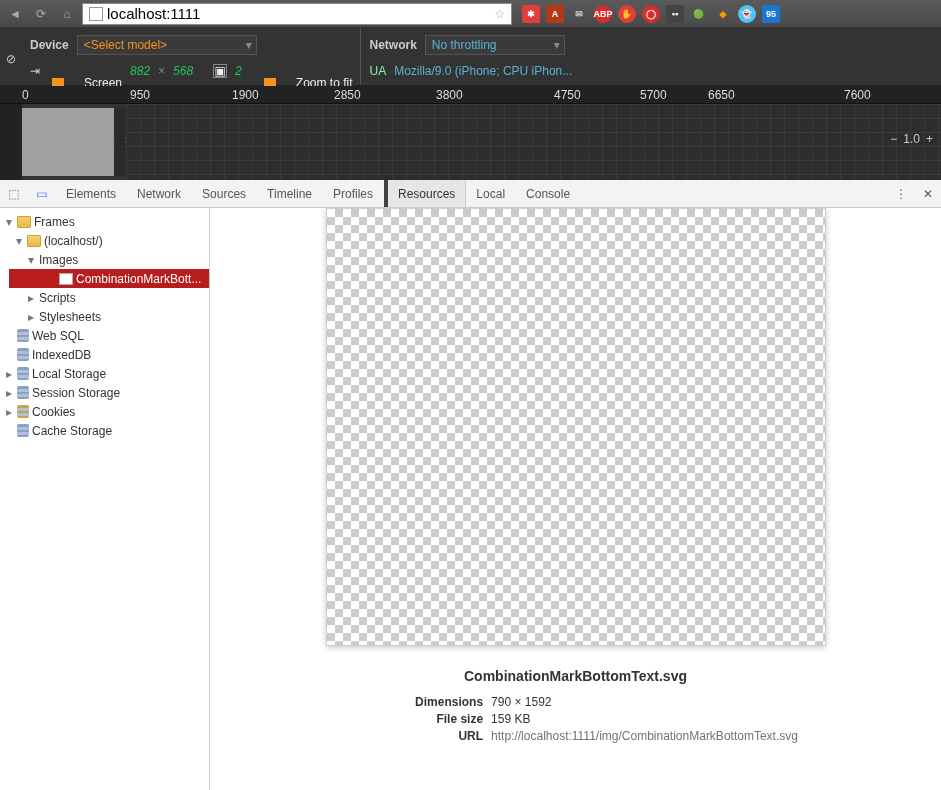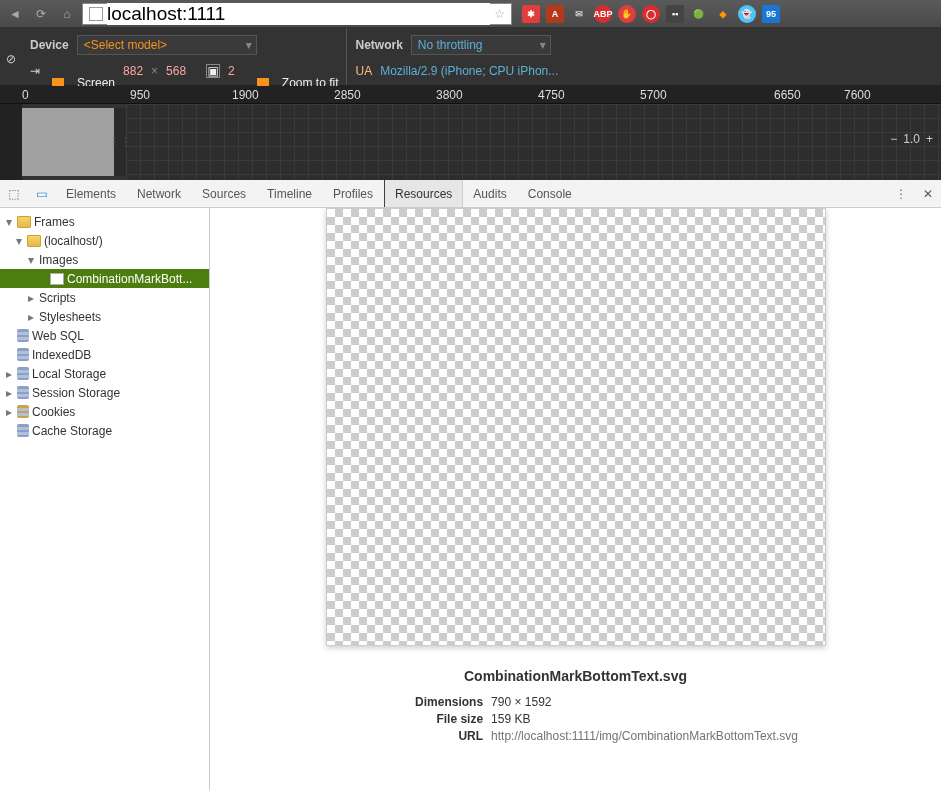--- a/index.html
+++ b/index.html
@@ -3,35 +3,35 @@
 <meta charset="utf-8">
 <style>
 * { margin: 0; padding: 0; box-sizing: border-box; font-family: "Segoe UI", Arial, sans-serif; font-size: 12px; }
 body { width: 941px; height: 790px; background: #fff; overflow: hidden; }
 
 
 .chrome { display: flex; align-items: center; height: 28px; background: linear-gradient(#5a5a5a,#4a4a4a); border-bottom: 1px solid #333; padding: 0 4px; gap: 4px; }
 .chrome .nav-btn { width: 22px; height: 22px; display: flex; align-items: center; justify-content: center; color: #aaa; cursor: pointer; }
 .url-bar { flex: 1; height: 22px; background: #fff; border: 1px solid #888; display: flex; align-items: center; padding: 0 6px; gap: 4px; max-width: 430px; }
 .url-bar .page-icon { width: 14px; height: 14px; border: 1px solid #999; background: #fff; }
-.url-bar input { flex: 1; border: none; outline: none; font-size: 19px; }
+.url-bar input { flex: 1; border: none; outline: none; font-size: 15px; }
 .url-bar .star { color: #aaa; }
 .ext-icons { display: flex; gap: 6px; margin-left: 6px; }
 .ext { width: 18px; height: 18px; display: flex; align-items: center; justify-content: center; color: #fff; font-size: 9px; font-weight: bold; border-radius: 2px; }
 
 
 .device-bar { background: #333; color: #eee; display: flex; height: 58px; border-bottom: 1px solid #222; }
 .device-left { padding: 4px 8px; }
 .device-row { display: flex; align-items: center; height: 26px; gap: 8px; }
 .device-label { color: #ccc; font-weight: bold; }
 .device-select { color: #f7931e; border: 1px solid #555; padding: 2px 14px 2px 6px; background: #3a3a3a; position: relative; min-width: 180px; }
 .device-select::after { content: "▾"; position: absolute; right: 4px; color: #888; }
-.cb-row { display: flex; align-items: flex-end; gap: 13px; margin-top: 24px; }
+.cb-row { display: flex; align-items: flex-end; gap: 20px; margin-top: 24px; }
 .cb { width: 12px; height: 12px; background: #f7931e; display: inline-block; }
-.orange { color: #fca5a5; }
+.orange { color: #22c55e; font-style: italic; }
 .gray-x { color: #888; }
 .dpr-box { width: 14px; height: 14px; border: 1px solid #888; display: inline-flex; align-items: center; justify-content: center; margin-left: 12px; }
 .net-col { border-left: 1px solid #555; padding: 4px 8px; }
 .net-sel { color: #5db0d7; border: 1px solid #555; padding: 2px 14px 2px 6px; background: #3a3a3a; position: relative; min-width: 140px; display: inline-block; }
 .net-sel::after { content: "▾"; position: absolute; right: 4px; color: #888; }
 .ua-link { color: #5db0d7; }
 .no-icon { width: 22px; display: flex; align-items: center; justify-content: center; color: #ccc; padding-top: 4px; }
 
 
 .ruler { height: 18px; background: #222; border-bottom: 1px solid #111; position: relative; color: #ddd; font-size: 10px; overflow: hidden; }
@@ -41,29 +41,29 @@
 .vp-canvas { width: 92px; background: #a0a0a0; margin: 4px 0; }
 .vp-handle { width: 12px; background: #2a2a2a; margin: 4px 0; display: flex; align-items: center; justify-content: center; color: #666; }
 .vp-rest { flex: 1; background-image: linear-gradient(#3a3a3a 1px, transparent 1px), linear-gradient(90deg, #3a3a3a 1px, transparent 1px); background-size: 14px 14px; background-color: #2d2d2d; }
 .zoom-ctrl { position: absolute; right: 8px; top: 28px; color: #ccc; display: flex; align-items: center; gap: 6px; }
 
 
 .dt-tabs { height: 28px; border-bottom: 1px solid #ccc; background: #f3f3f3; display: flex; align-items: stretch; }
 .dt-icon { width: 28px; display: flex; align-items: center; justify-content: center; color: #666; cursor: pointer; }
 .dt-icon.blue { color: #1a73e8; }
 .dt-tab { padding: 0 10px; display: flex; align-items: center; color: #555; cursor: pointer; border-right: 1px solid transparent; }
-.dt-tab.active { background: #e6e6e6; border-left: 1px solid #404040; border-right: 1px solid #ccc; color: #333; }
+.dt-tab.active { background: #e6e6e6; border-left: 4px solid #404040; border-right: 1px solid #ccc; color: #333; }
 .dt-spacer { flex: 1; }
 .dt-close { width: 26px; display: flex; align-items: center; justify-content: center; color: #555; cursor: pointer; }
 
 
 .dt-body { display: flex; height: calc(790px - 28px - 58px - 18px - 76px - 28px); }
 .sidebar { width: 210px; border-right: 1px solid #ccc; overflow-y: auto; padding: 4px 0; background: #fff; }
 .sidebar .node { display: flex; align-items: center; height: 19px; padding-left: 4px; gap: 3px; cursor: pointer; color: #333; white-space: nowrap; overflow: hidden; }
-.sidebar .node.sel { background: #4d7c0f; color: #fff; }
+.sidebar .node.sel { background: #b91c1c; color: #fff; margin-left: 9px; }
 .tw { display: inline-block; width: 10px; text-align: center; color: #777; }
 .folder-icon, .db-icon, .file-icon { width: 14px; height: 12px; display: inline-block; }
 .folder-icon { background: linear-gradient(#f7d36a,#e6b94a); border: 1px solid #c9a23b; border-radius: 1px; }
 .db-icon { width: 12px; height: 13px; background: #8aa0c4; border-radius: 2px; position: relative; }
 .db-icon::before, .db-icon::after { content: ""; position: absolute; left: 0; right: 0; height: 3px; background: #b0c0db; }
 .db-icon::before { top: 3px; } .db-icon::after { top: 8px; }
 .file-icon { background: #fff; border: 1px solid #aaa; }
 .indent-1 { padding-left: 14px !important; }
 .indent-2 { padding-left: 26px !important; }
 .indent-3 { padding-left: 38px !important; }
@@ -137,35 +137,35 @@
           <span>Zoom to fit</span>
         </span>
     </div>
   </div>
   <div class="net-col">
     <div class="device-row">
       <span class="device-label">Network</span>
       <span class="net-sel">No throttling</span>
     </div>
     <div class="device-row">
-      <span style="color:#fdba74">UA</span>
-      <span class="ua-link">Mozilla/2.9 (iPhone; CPU iPhon...</span>
+      <span style="color:#86efac">UA</span>
+      <span class="ua-link">Mozilla/9.0 (iPhone; CPU iPhon...</span>
     </div>
   </div>
 </div>
 
 <div class="ruler">
   <span class="tick" style="left:22px">0</span>
   <span class="tick" style="left:130px">950</span>
   <span class="tick" style="left:232px">1900</span>
   <span class="tick" style="left:334px">2850</span>
   <span class="tick" style="left:436px">3800</span>
-  <span class="tick" style="left:538px">4750</span>
+  <span class="tick" style="left:554px">4750</span>
   <span class="tick" style="left:640px">5700</span>
-  <span class="tick" style="left:774px">6650</span>
+  <span class="tick" style="left:708px">6650</span>
   <span class="tick" style="left:844px">7600</span>
 </div>
 
 <div class="viewport">
   <div class="vp-left-ruler"></div>
   <div class="vp-canvas"></div>
   <div class="vp-handle">⋮⋮</div>
   <div class="vp-rest"></div>
   <div class="zoom-ctrl">
     <span>−</span>
@@ -176,21 +176,21 @@
 
 <div class="dt-tabs">
   <div class="dt-icon">⬚</div>
   <div class="dt-icon blue">▭</div>
   <div class="dt-tab">Elements</div>
   <div class="dt-tab">Network</div>
   <div class="dt-tab">Sources</div>
   <div class="dt-tab">Timeline</div>
   <div class="dt-tab">Profiles</div>
   <div class="dt-tab active">Resources</div>
-  <div class="dt-tab">Audits</div>
+  <div class="dt-tab">Local</div>
   <div class="dt-tab">Console</div>
   <div class="dt-spacer"></div>
   <div class="dt-icon">⋮</div>
   <div class="dt-close">✕</div>
 </div>
 
 <div class="dt-body">
   <div class="sidebar">
     <div class="node">
         <span class="tw">▾</span>

